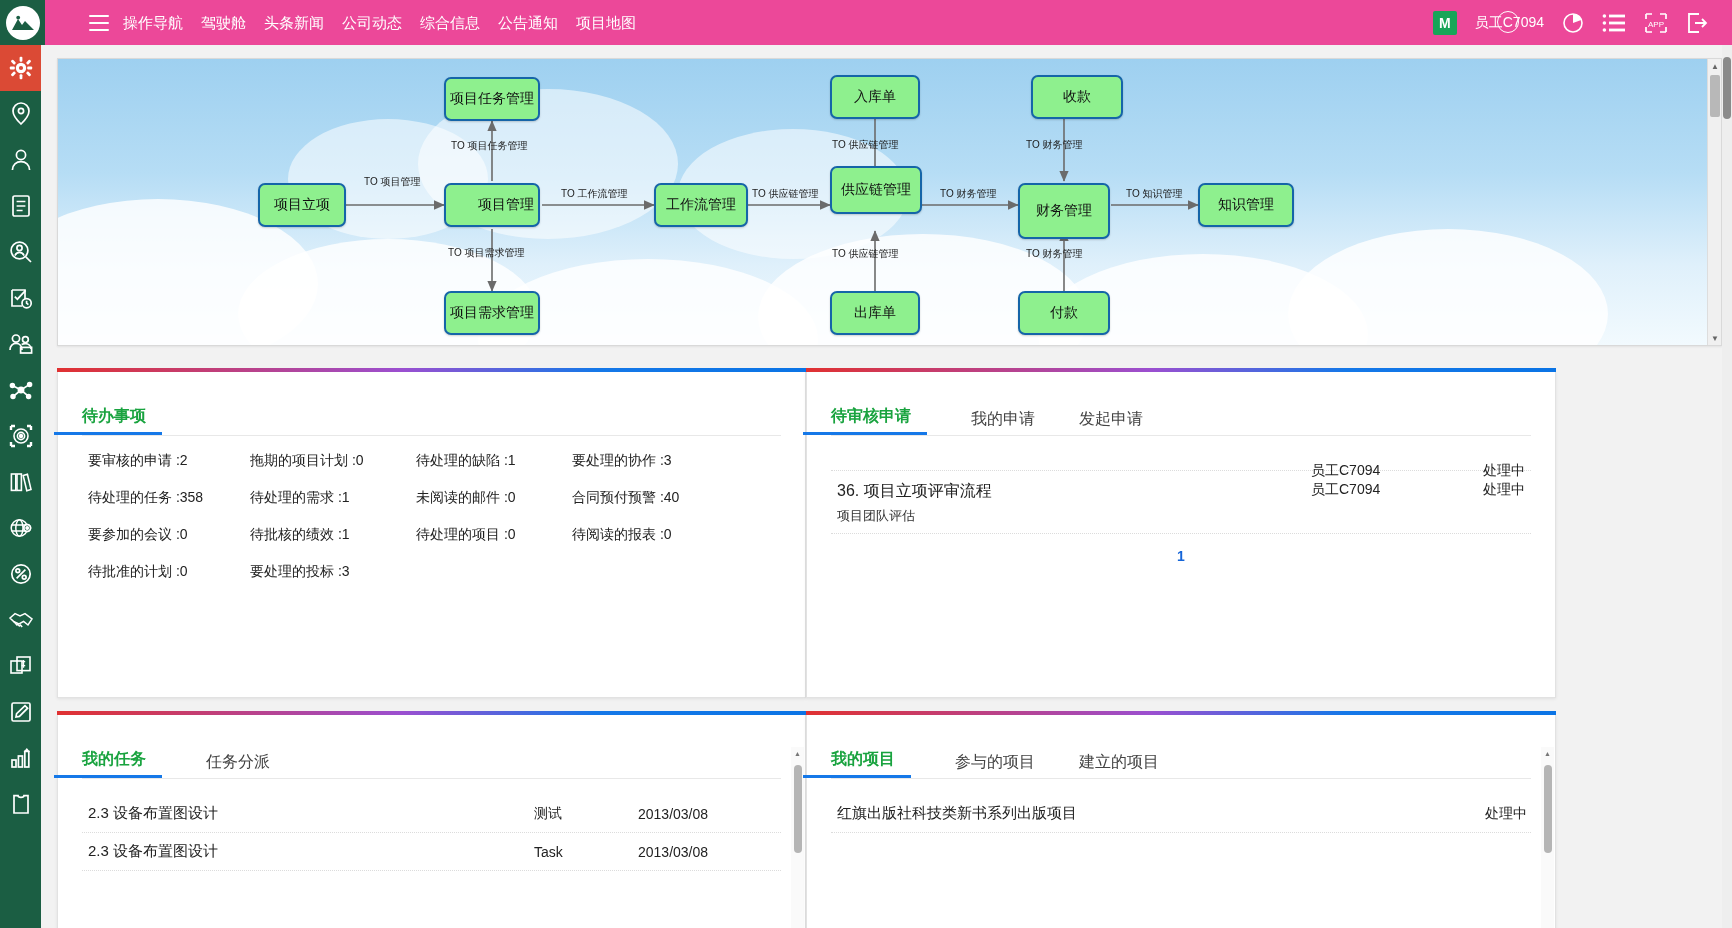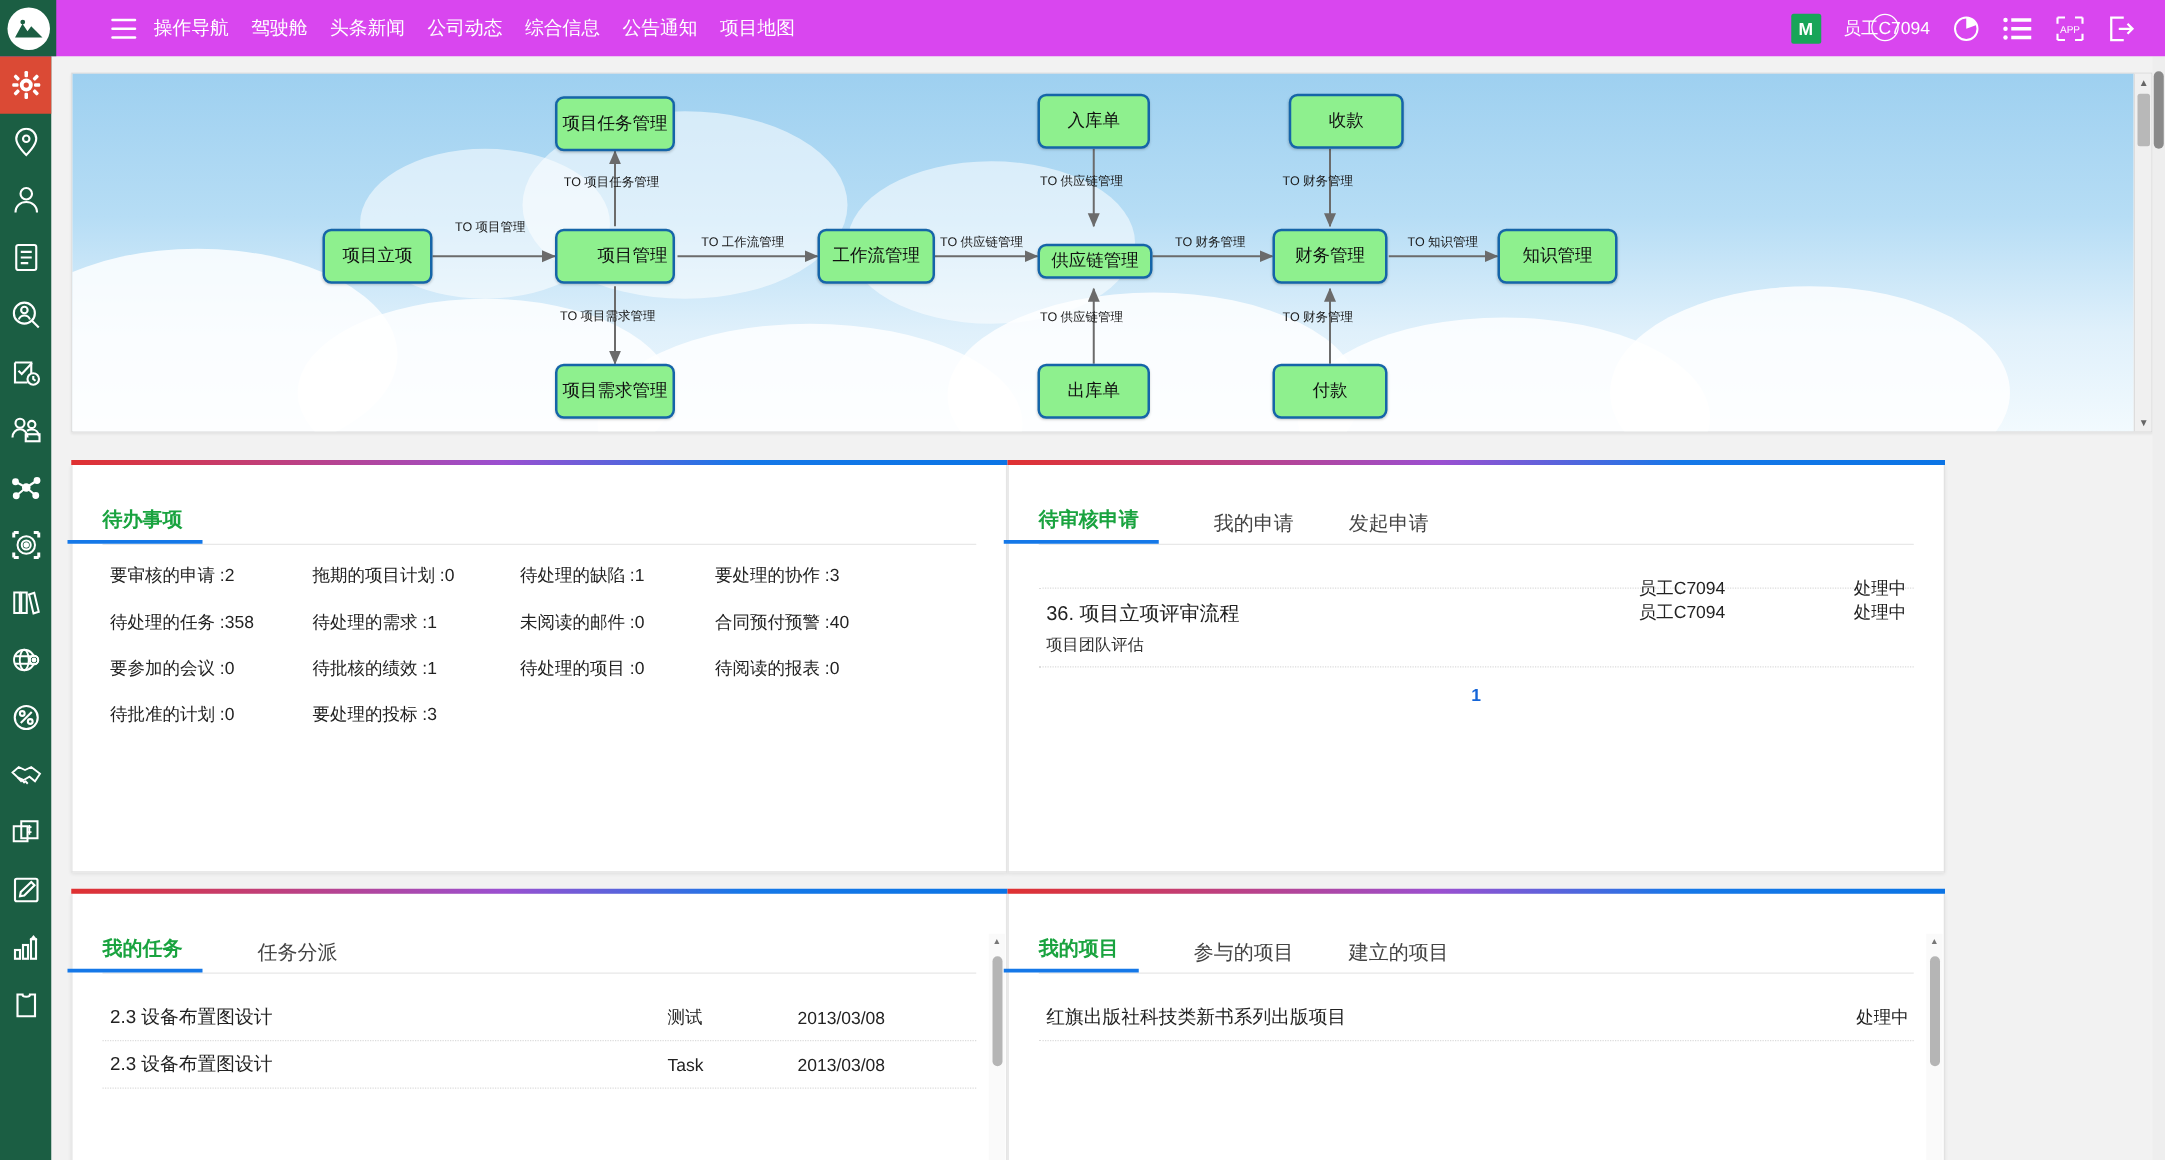--- a/index.html
+++ b/index.html
@@ -7,21 +7,21 @@
     width: 1732px; height: 928px;
     overflow: hidden;
     font-family: "Liberation Sans", "DejaVu Sans", sans-serif;
     background: #f0f0f0;
   }
   .app { position: relative; width: 1732px; height: 928px; }
 
   
   .topbar {
     position: absolute; top: 0; left: 0; right: 0; height: 45px;
-    background: #d946ef; display: flex; align-items: center;
+    background: #ec4899; display: flex; align-items: center;
     z-index: 30;
   }
   .logo-box {
     width: 45px; height: 45px; background: #1b5e43;
     display: flex; align-items: center; justify-content: center;
     flex: 0 0 45px;
   }
   .logo-circle {
     width: 34px; height: 34px; border-radius: 50%;
     background: #ffffff; display: flex; align-items: center; justify-content: center;
@@ -477,24 +477,24 @@
             <line x1="1053" y1="146" x2="1140" y2="146"></line>
           </g>
         </svg>
 
         <div class="node" style="left:200px; top:124px; width:88px; height:44px;">项目立项</div>
         <div class="node" style="left:386px; top:18px;  width:96px; height:44px;">项目任务管理</div>
         <div class="node" style="left:386px; top:124px; width:96px; height:44px;padding-left:28px;">项目管理</div>
         <div class="node" style="left:386px; top:232px; width:96px; height:44px;">项目需求管理</div>
         <div class="node" style="left:596px; top:124px; width:94px; height:44px;">工作流管理</div>
         <div class="node" style="left:772px; top:16px;  width:90px; height:44px;">入库单</div>
-        <div class="node" style="left:772px; top:136px; width:92px; height:28px;">供应链管理</div>
+        <div class="node" style="left:772px; top:107px; width:92px; height:48px;">供应链管理</div>
         <div class="node" style="left:772px; top:232px; width:90px; height:44px;">出库单</div>
         <div class="node" style="left:973px; top:16px;  width:92px; height:44px;">收款</div>
-        <div class="node" style="left:960px; top:124px; width:92px; height:44px;">财务管理</div>
+        <div class="node" style="left:960px; top:124px; width:92px; height:56px;">财务管理</div>
         <div class="node" style="left:960px; top:232px; width:92px; height:44px;">付款</div>
         <div class="node" style="left:1140px; top:124px; width:96px; height:44px;">知识管理</div>
 
         <div class="edge-label" style="left:306px; top:116px;">TO 项目管理</div>
         <div class="edge-label" style="left:393px; top:80px;">TO 项目任务管理</div>
         <div class="edge-label" style="left:390px; top:187px;">TO 项目需求管理</div>
         <div class="edge-label" style="left:503px; top:128px;">TO 工作流管理</div>
         <div class="edge-label" style="left:694px; top:128px;">TO 供应链管理</div>
         <div class="edge-label" style="left:774px; top:79px;">TO 供应链管理</div>
         <div class="edge-label" style="left:774px; top:188px;">TO 供应链管理</div>

